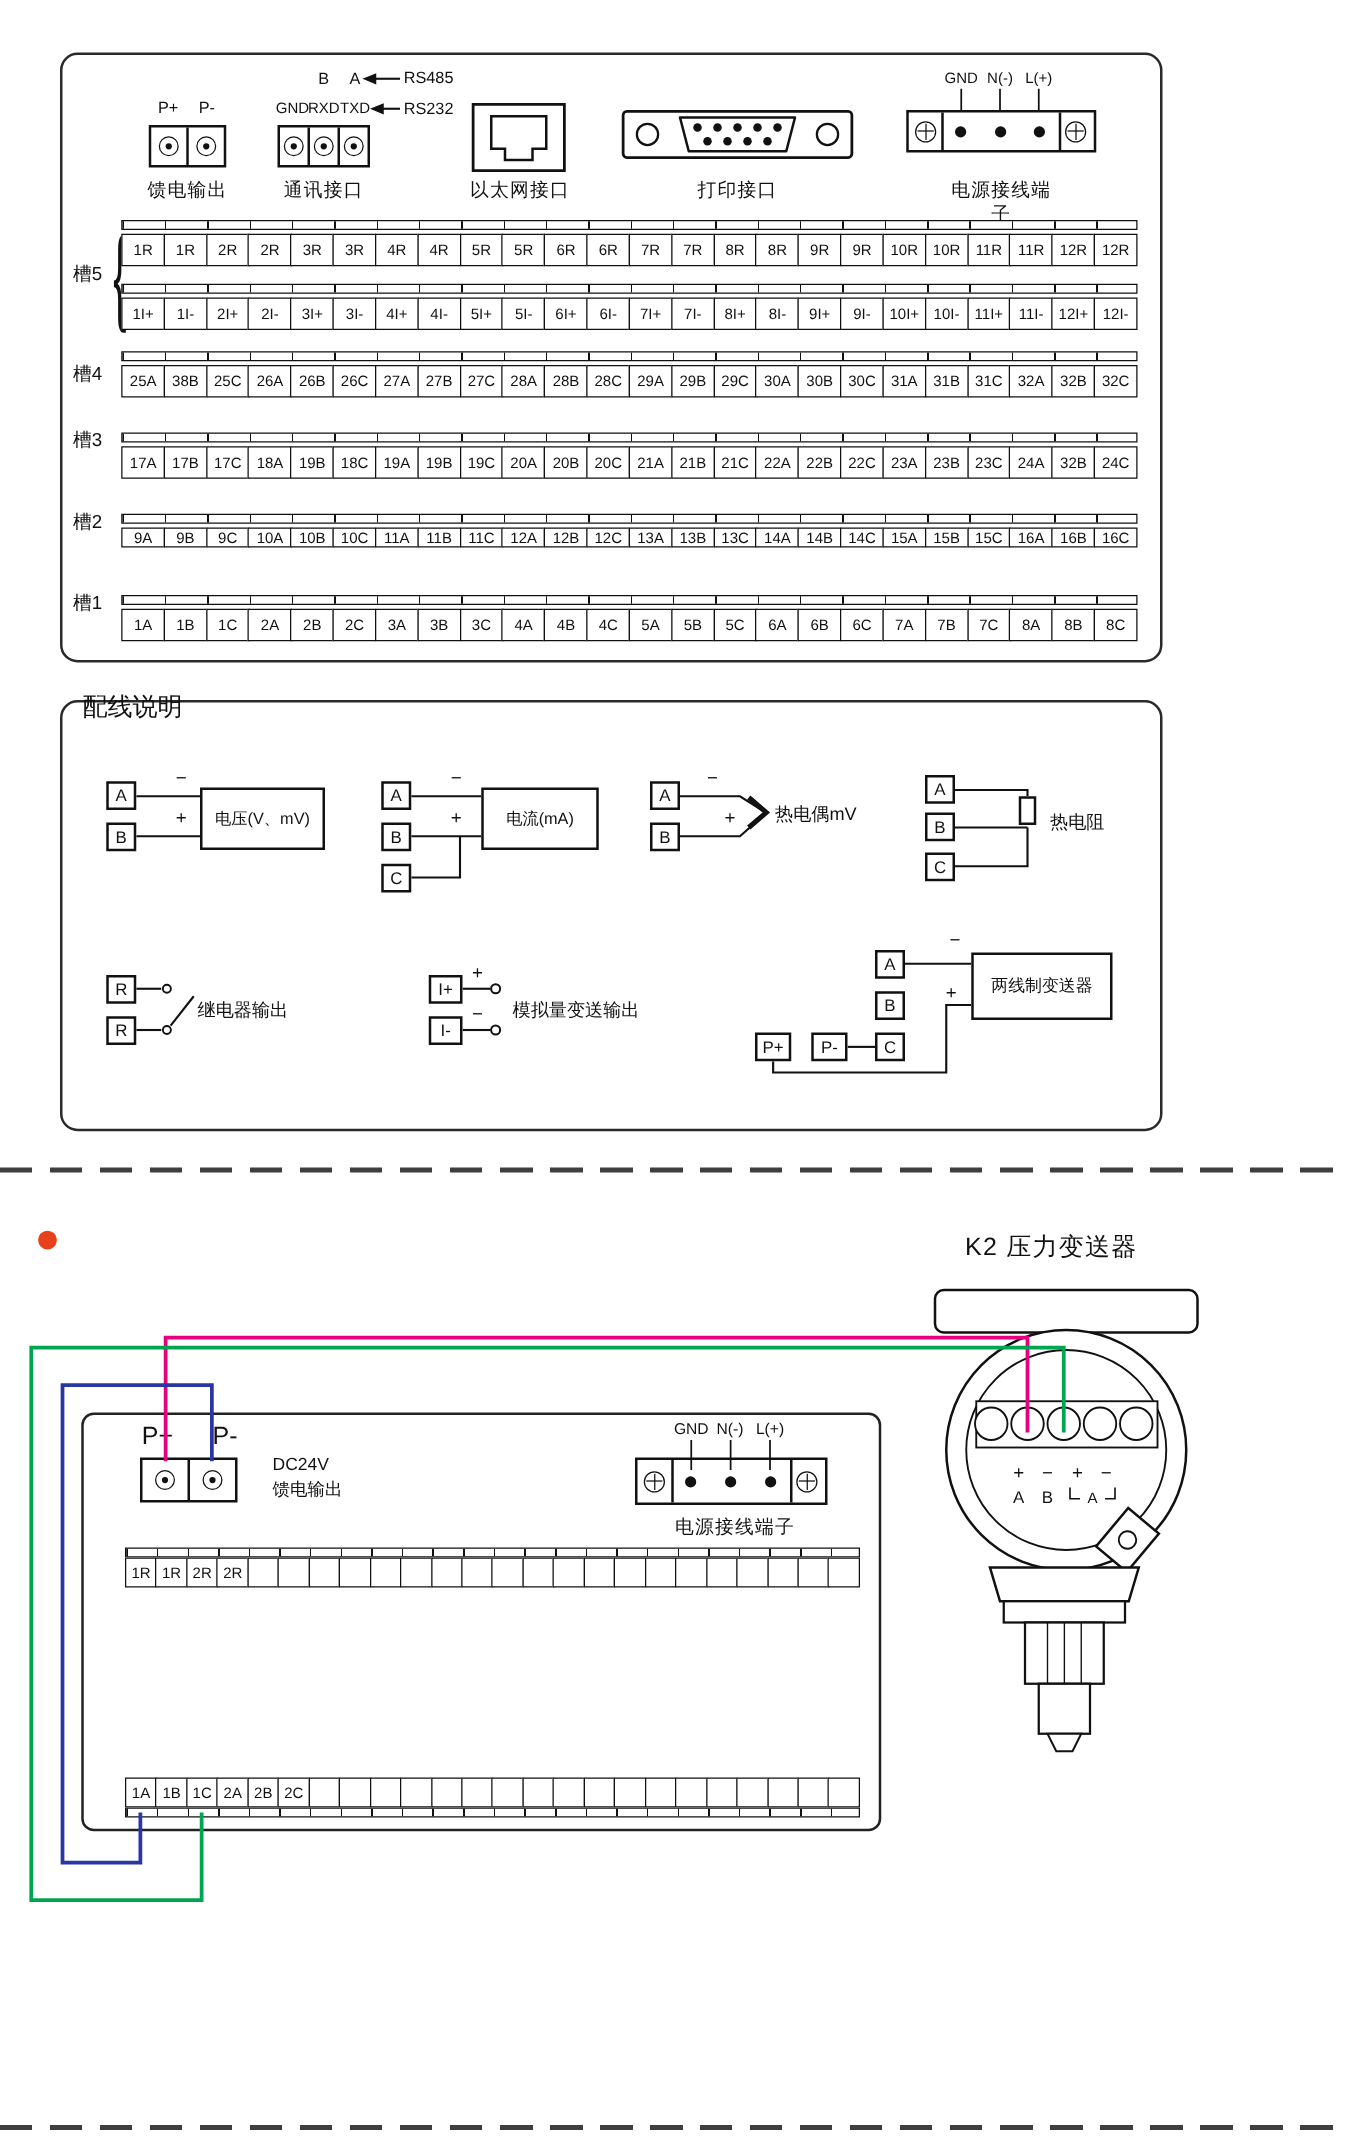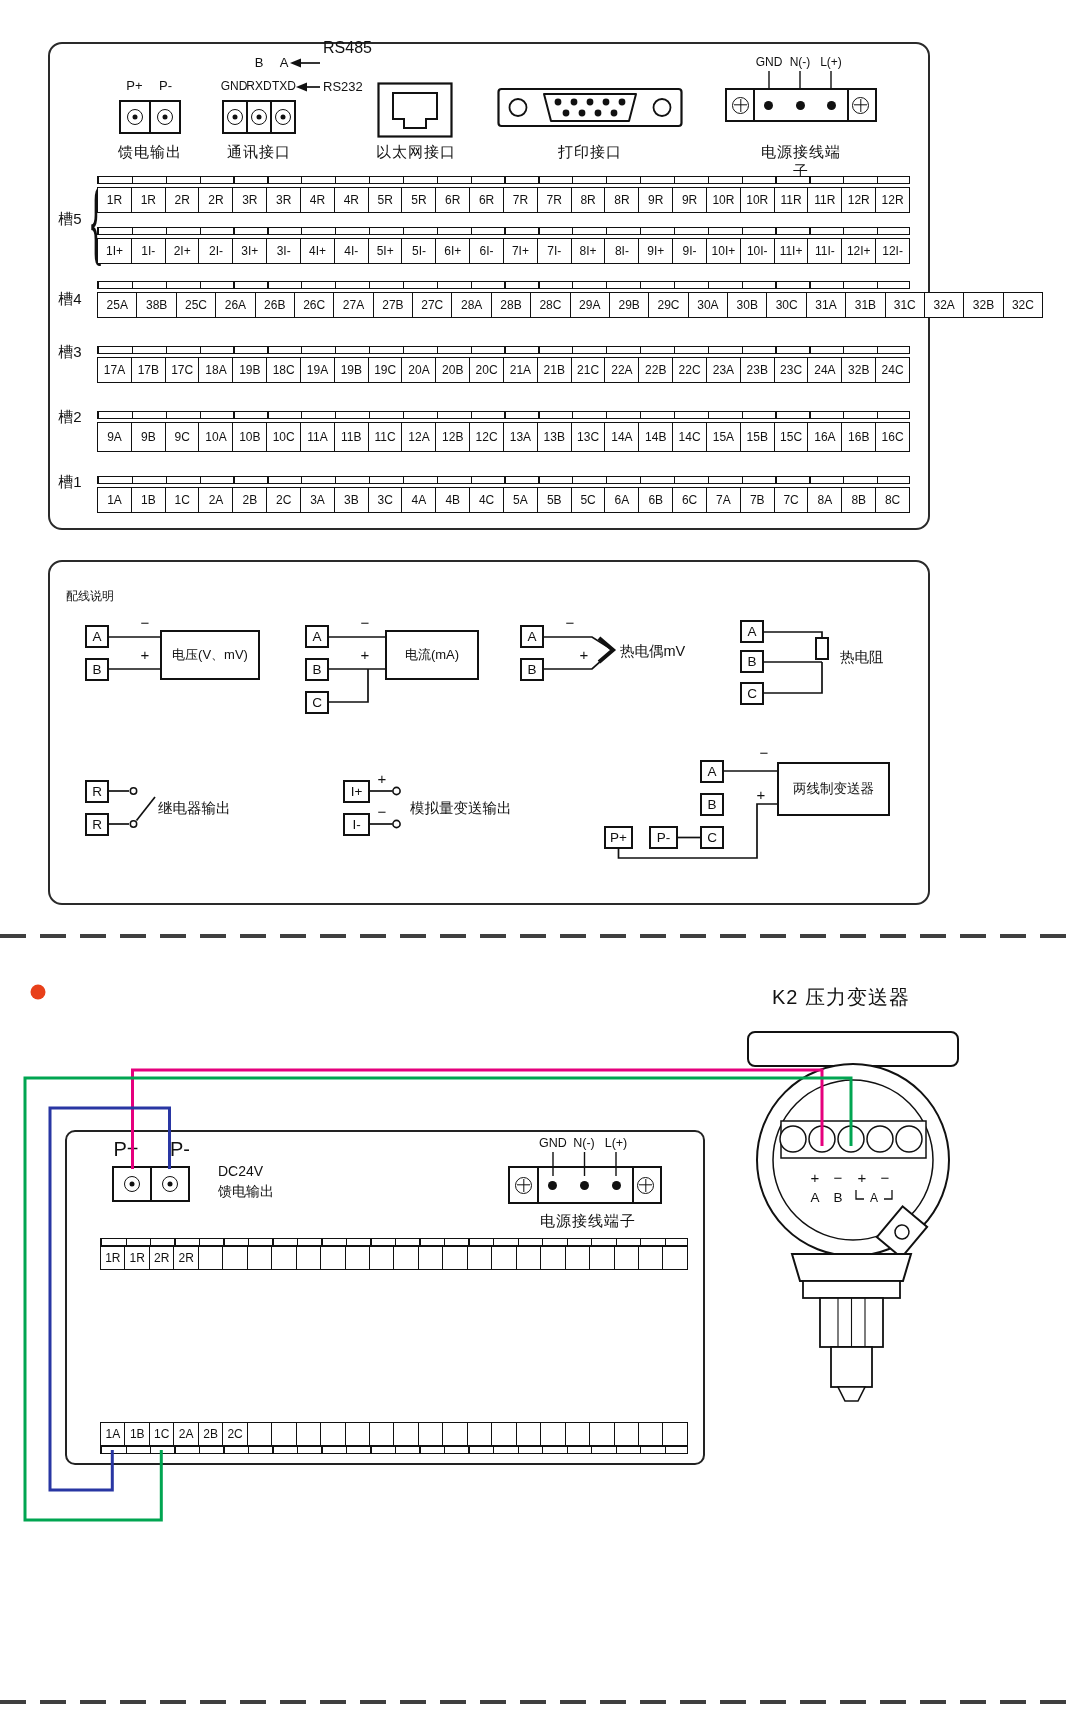--- a/index.html
+++ b/index.html
@@ -62,21 +62,21 @@
         <span class="screw"></span>
       </div>
     <div class="tcell">
         <span class="screw"></span>
       </div>
   </div>
   <div class="connlbl" style="left:112px;top:143px;width:76px">馈电输出</div>
 
   <div class="pinlbl" style="left:247px;top:55px;width:24px;font-size:13px">B</div>
   <div class="pinlbl" style="left:272px;top:55px;width:24px;font-size:13px">A</div>
-  <div class="lbl" style="left:323px;top:39px;font-size:16px">RS485</div>
+  <div class="lbl" style="left:323px;top:54px;font-size:13px">RS485</div>
   <div class="pinlbl" style="left:218px;top:79px;width:32px">GND</div>
   <div class="pinlbl" style="left:243px;top:79px;width:32px">RXD</div>
   <div class="pinlbl" style="left:268px;top:79px;width:32px">TXD</div>
   <div class="lbl" style="left:323px;top:79px;font-size:13px">RS232</div>
   <div class="tblock" style="left:222px;top:100px;width:74px;height:34px">
     <div class="tcell">
         <span class="screw"></span>
       </div>
     <div class="tcell">
         <span class="screw"></span>
@@ -176,21 +176,21 @@
       <div class="cell">10I+</div>
       <div class="cell">10I-</div>
       <div class="cell">11I+</div>
       <div class="cell">11I-</div>
       <div class="cell">12I+</div>
       <div class="cell">12I-</div>
     </div>
 
   <div class="slotlbl" style="left:50px;top:290px">槽4</div>
   <div class="rail" style="left:97px;top:281px;width:813px"></div>
-  <div class="cells" style="left:97px;top:292px;width:946px;height:26px">
+  <div class="cells" style="left:97px;top:292px;width:813px;height:26px">
       <div class="cell">25A</div>
       <div class="cell">38B</div>
       <div class="cell">25C</div>
       <div class="cell">26A</div>
       <div class="cell">26B</div>
       <div class="cell">26C</div>
       <div class="cell">27A</div>
       <div class="cell">27B</div>
       <div class="cell">27C</div>
       <div class="cell">28A</div>
@@ -234,21 +234,21 @@
       <div class="cell">23A</div>
       <div class="cell">23B</div>
       <div class="cell">23C</div>
       <div class="cell">24A</div>
       <div class="cell">32B</div>
       <div class="cell">24C</div>
     </div>
 
   <div class="slotlbl" style="left:50px;top:408px">槽2</div>
   <div class="rail" style="left:97px;top:411px;width:813px"></div>
-  <div class="cells" style="left:97px;top:422px;width:813px;height:30px">
+  <div class="cells" style="left:97px;top:422px;width:813px;height:16px">
       <div class="cell">9A</div>
       <div class="cell">9B</div>
       <div class="cell">9C</div>
       <div class="cell">10A</div>
       <div class="cell">10B</div>
       <div class="cell">10C</div>
       <div class="cell">11A</div>
       <div class="cell">11B</div>
       <div class="cell">11C</div>
       <div class="cell">12A</div>
@@ -291,21 +291,21 @@
       <div class="cell">6C</div>
       <div class="cell">7A</div>
       <div class="cell">7B</div>
       <div class="cell">7C</div>
       <div class="cell">8A</div>
       <div class="cell">8B</div>
       <div class="cell">8C</div>
     </div>
 
   <div class="panel" style="left:48px;top:560px;width:882px;height:345px"></div>
-  <div class="lbl" style="left:66px;top:588px;font-size:12px">配线说明</div>
+  <div class="lbl" style="left:66px;top:552px;font-size:20px">配线说明</div>
 
   <svg style="left:0;top:560px" width="1080" height="345" viewBox="0 560 1080 345">
     <g stroke="#111" stroke-width="1.7" fill="none">
       <path d="M109 637 H160"></path>
         <path d="M109 669 H160"></path>
       <path d="M329 637 H385"></path>
         <path d="M329 669 H385"></path>
         <path d="M329 702 H368 V669"></path>
       <path d="M544 637 H592 L611 649"></path>
         <path d="M544 669 H592 L611 652"></path>

